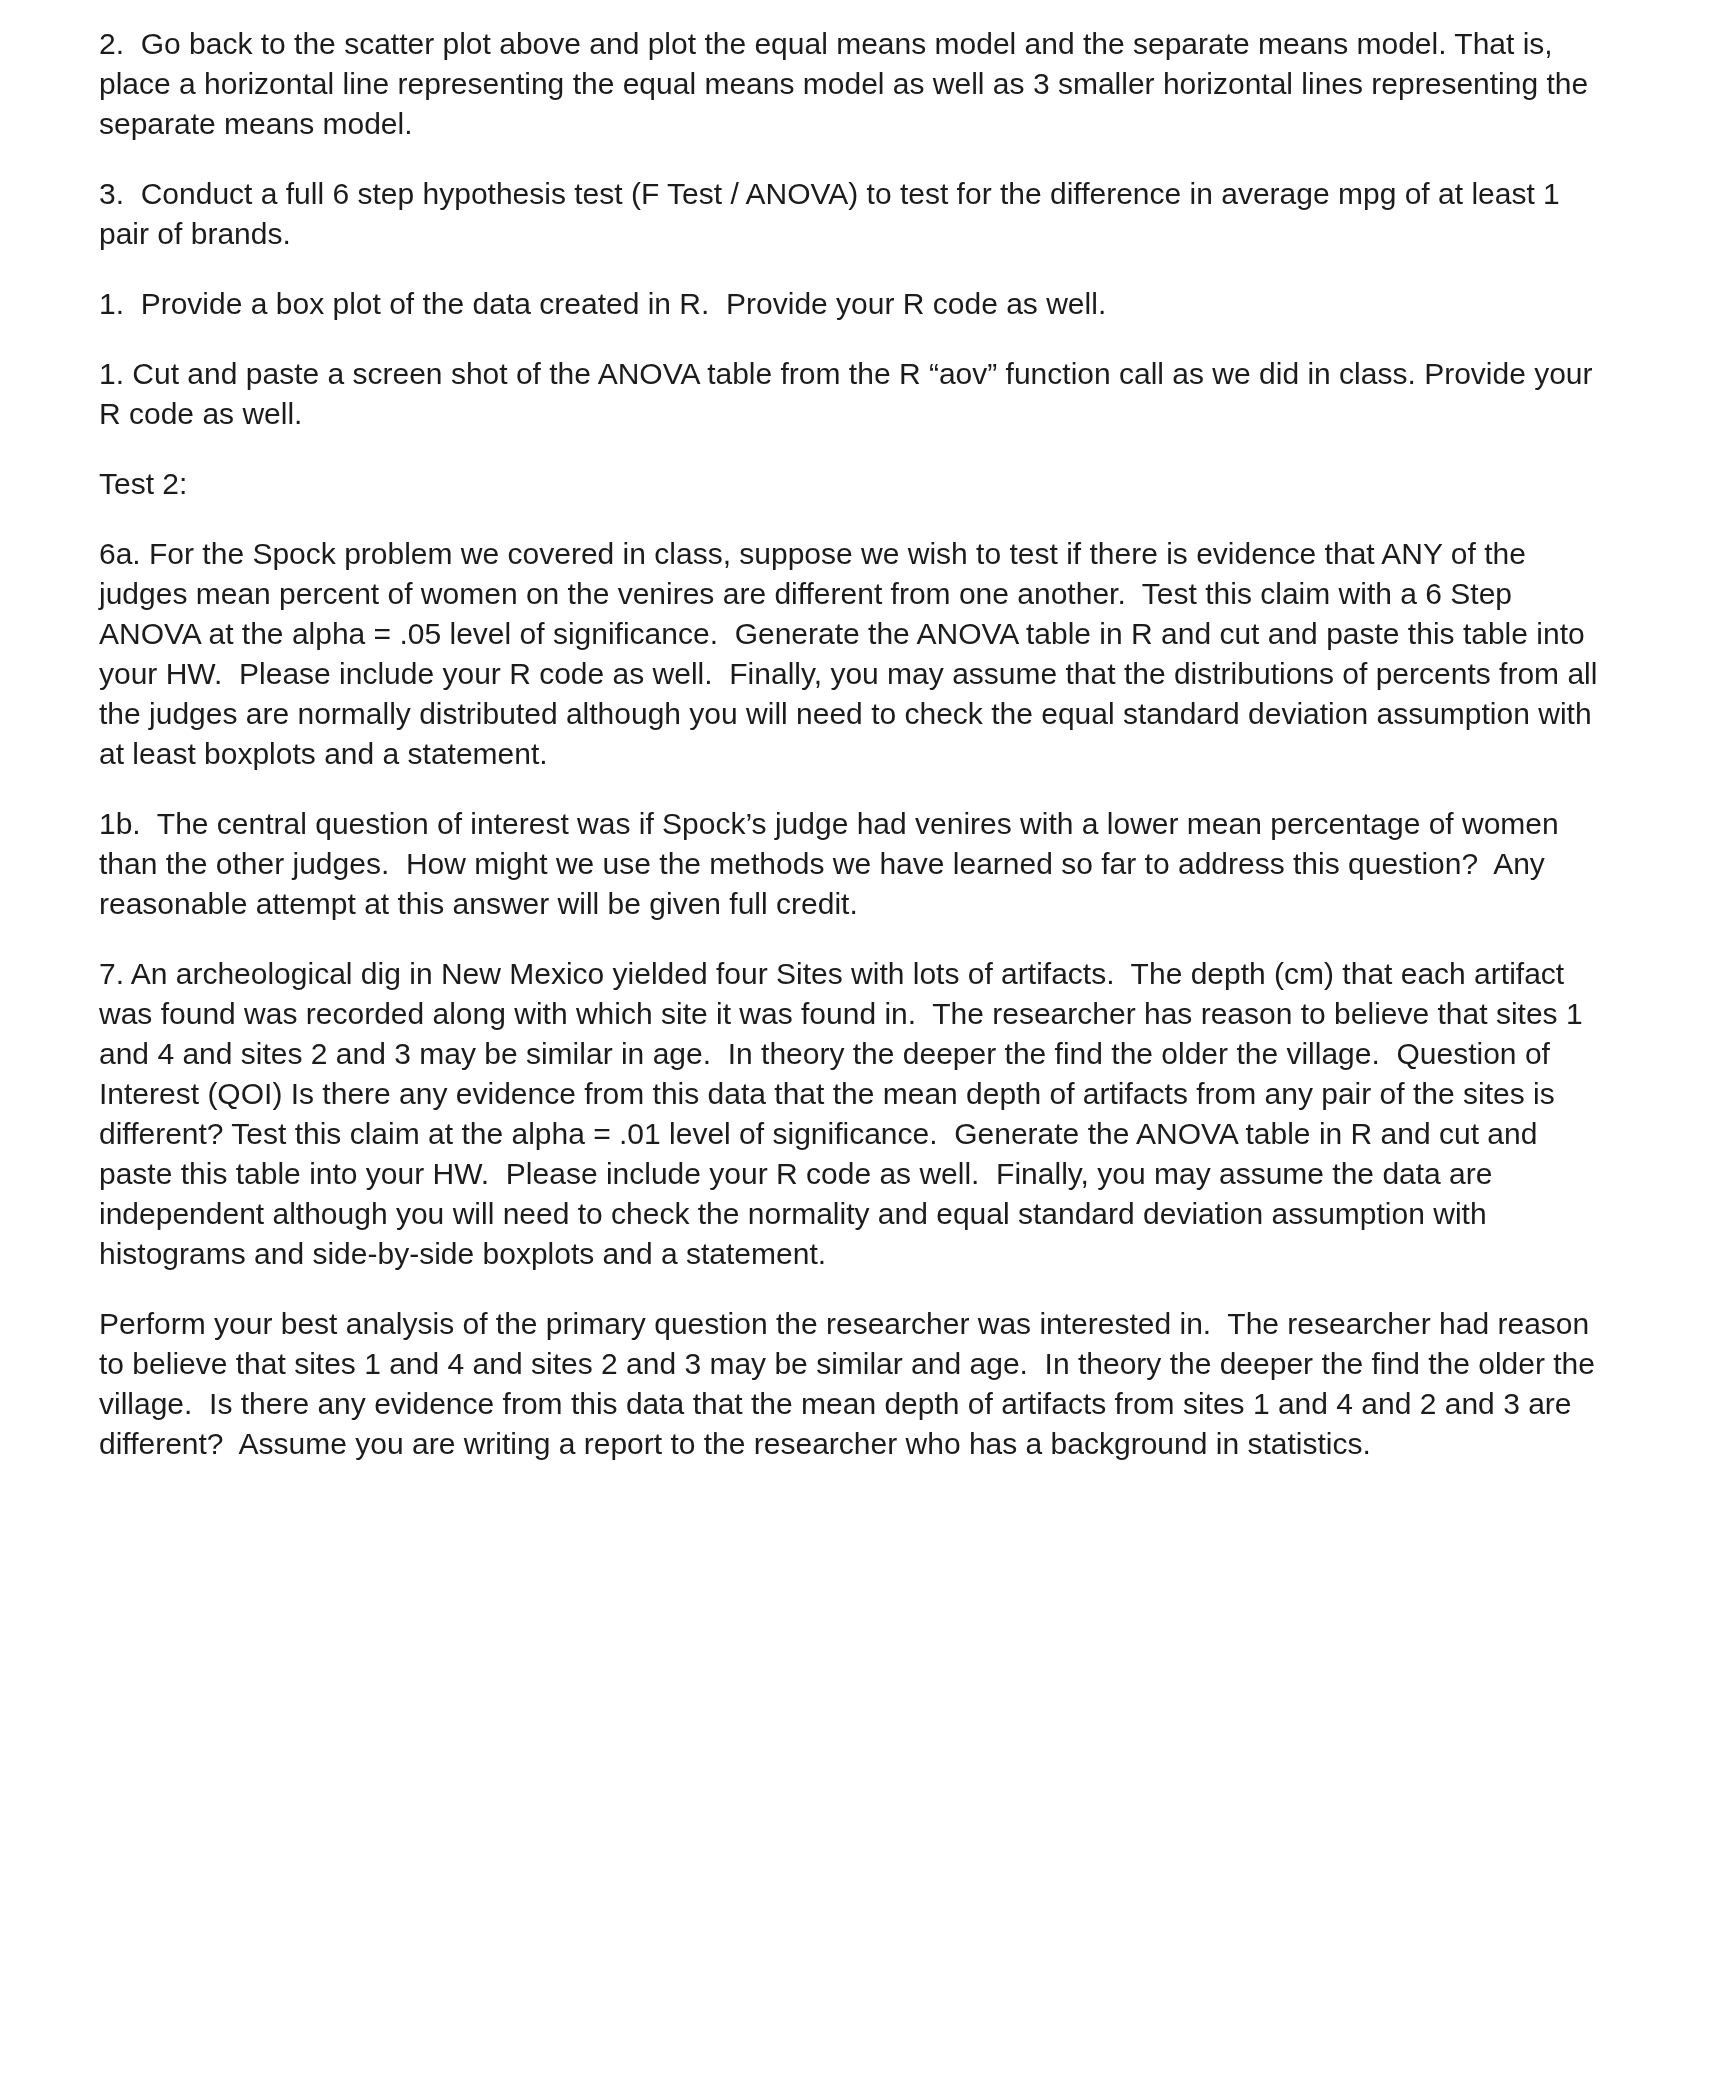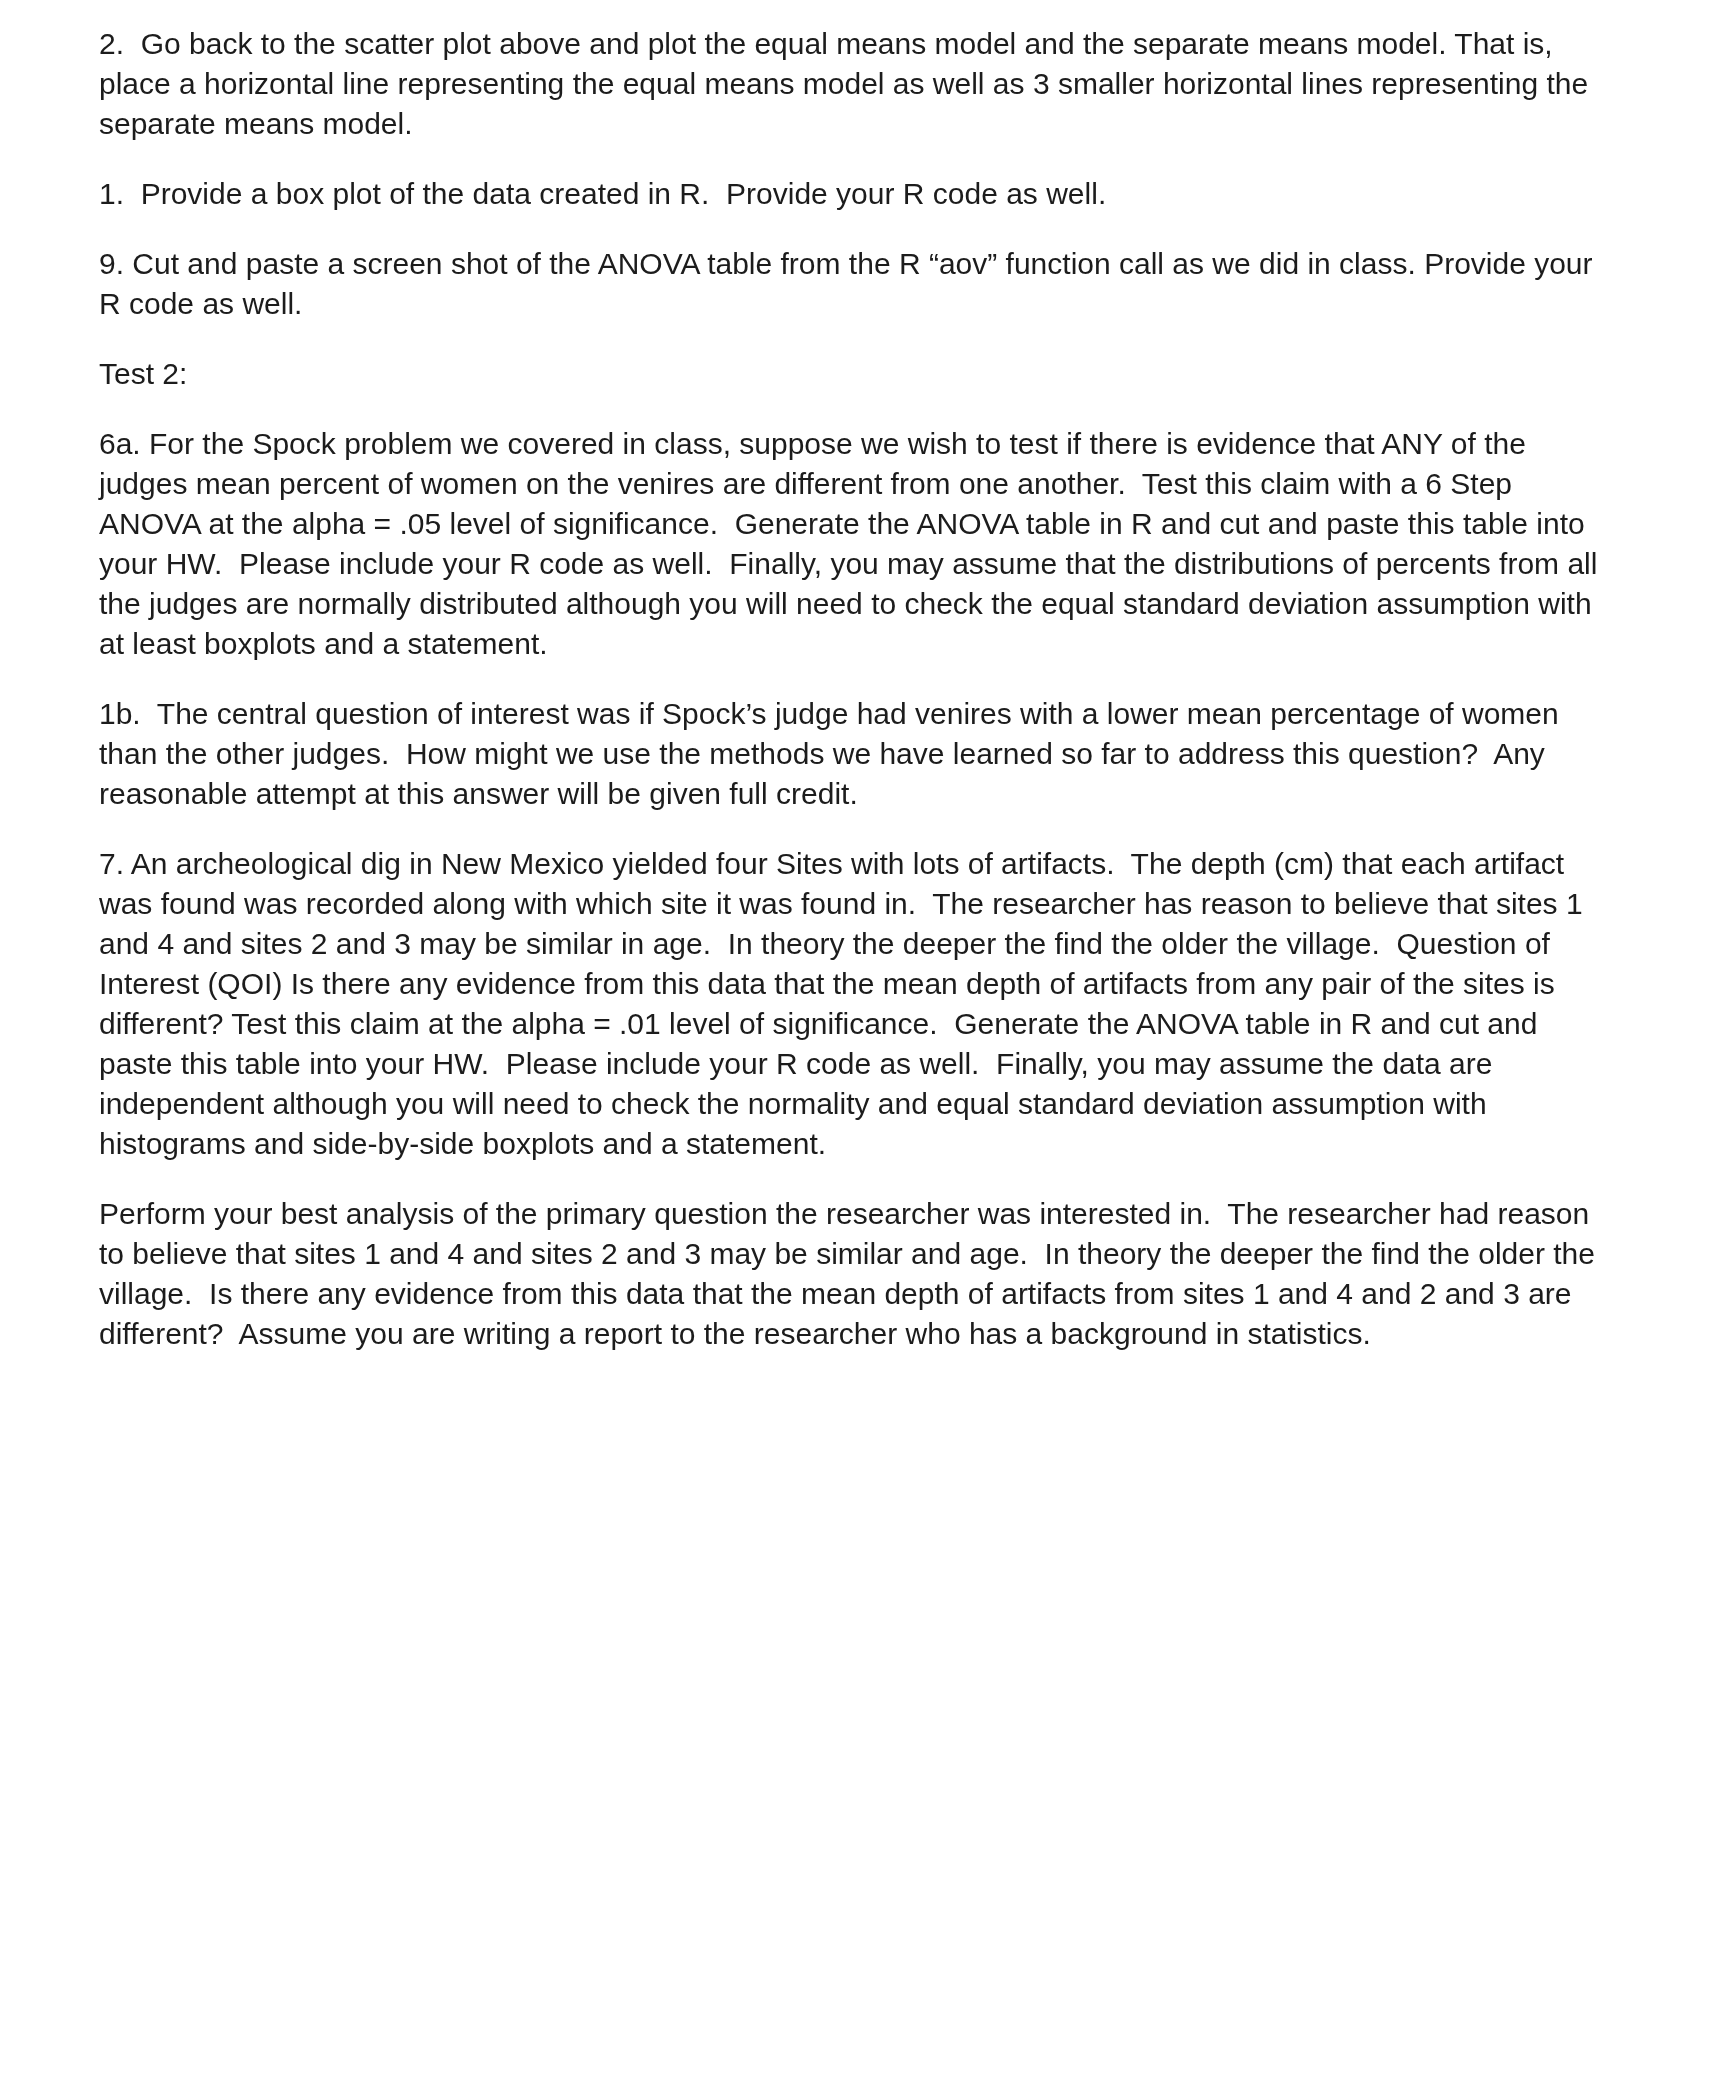--- a/index.html
+++ b/index.html
@@ -27,21 +27,22 @@
   }
   .heading-line {
     
   }
 </style>
 </head>
 <body>
 
 <div class="page">
   <p>2.  Go back to the scatter plot above and plot the equal means model and the separate means model. That is, place a horizontal line representing the equal means model as well as 3 smaller horizontal lines representing the separate means model.</p>
+  <p>3.  Conduct a full 6 step hypothesis test (F Test / ANOVA) to test for the difference in average mpg of at least 1 pair of brands.</p>
   <p>1.  Provide a box plot of the data created in R.  Provide your R code as well.</p>
-  <p>9. Cut and paste a screen shot of the ANOVA table from the R “aov” function call as we did in class. Provide your R code as well.</p>
+  <p>1. Cut and paste a screen shot of the ANOVA table from the R “aov” function call as we did in class. Provide your R code as well.</p>
   <p class="gap-top heading-line">Test 2:</p>
   <p>6a. For the Spock problem we covered in class, suppose we wish to test if there is evidence that ANY of the judges mean percent of women on the venires are different from one another.  Test this claim with a 6 Step ANOVA at the alpha = .05 level of significance.  Generate the ANOVA table in R and cut and paste this table into your HW.  Please include your R code as well.  Finally, you may assume that the distributions of percents from all the judges are normally distributed although you will need to check the equal standard deviation assumption with at least boxplots and a statement.</p>
   <p>1b.  The central question of interest was if Spock’s judge had venires with a lower mean percentage of women than the other judges.  How might we use the methods we have learned so far to address this question?  Any reasonable attempt at this answer will be given full credit.</p>
   <p class="gap-top">7. An archeological dig in New Mexico yielded four Sites with lots of artifacts.  The depth (cm) that each artifact was found was recorded along with which site it was found in.  The researcher has reason to believe that sites 1 and 4 and sites 2 and 3 may be similar in age.  In theory the deeper the find the older the village.  Question of Interest (QOI) Is there any evidence from this data that the mean depth of artifacts from any pair of the sites is different? Test this claim at the alpha = .01 level of significance.  Generate the ANOVA table in R and cut and paste this table into your HW.  Please include your R code as well.  Finally, you may assume the data are independent although you will need to check the normality and equal standard deviation assumption with histograms and side-by-side boxplots and a statement.</p>
   <p>Perform your best analysis of the primary question the researcher was interested in.  The researcher had reason to believe that sites 1 and 4 and sites 2 and 3 may be similar and age.  In theory the deeper the find the older the village.  Is there any evidence from this data that the mean depth of artifacts from sites 1 and 4 and 2 and 3 are different?  Assume you are writing a report to the researcher who has a background in statistics.</p>
 </div>
 
 
 </body></html>

